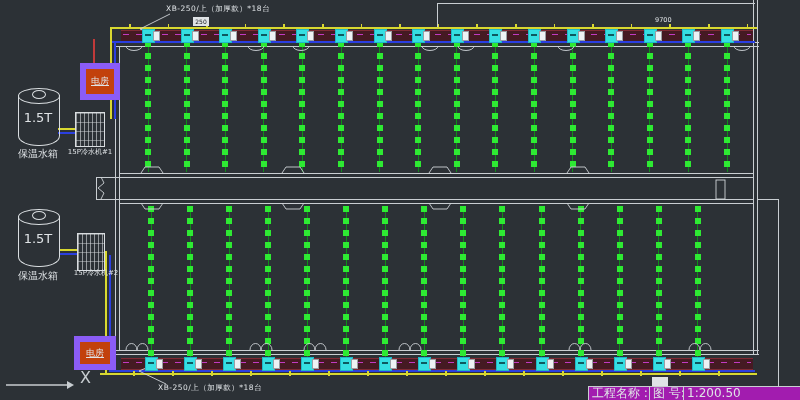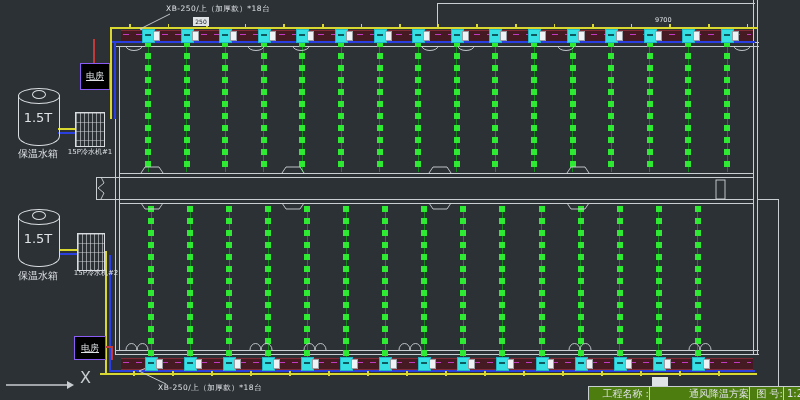--- a/index.html
+++ b/index.html
@@ -16,26 +16,26 @@
   .gblocks{position:absolute;background:repeating-linear-gradient(180deg,#2eea33 0 6px,transparent 6px 12px);z-index:3;}
   .unit{position:absolute;width:11px;height:12px;background:#35dfe2;border:1px solid #1fb9c9;z-index:6;}
   .unit .flap{position:absolute;right:-6px;top:1px;width:5px;height:8px;background:#eef2f4;border:1px solid #9aa0a5;}
   .unit .vane{position:absolute;left:2px;top:4px;width:6px;height:2px;background:#0d5a60;}
   .ellipse{position:absolute;border:1px solid #d9dde0;border-radius:50%;z-index:4;}
   .tankbody{position:absolute;border:1px solid #d9dde0;border-top:none;
             border-radius:0 0 48% 48% / 0 0 20% 20%;z-index:3;}
   .chiller{position:absolute;border:1px solid #d9dde0;z-index:4;
      background:repeating-linear-gradient(90deg,rgba(217,221,224,.6) 0 1px,transparent 1px 4px),
                 repeating-linear-gradient(180deg,rgba(217,221,224,.45) 0 1px,transparent 1px 9px);}
-  .box{position:absolute;border:1px solid #8b5cf6;color:#dfe3e6;display:flex;align-items:center;
-       justify-content:center;z-index:6;background:#000000;text-decoration:underline;}
+  .box{position:absolute;border:6px solid #8b5cf6;color:#dfe3e6;display:flex;align-items:center;
+       justify-content:center;z-index:6;background:#c2410c;text-decoration:underline;}
   .txt{position:absolute;color:#dfe3e6;white-space:nowrap;z-index:7;}
   .tag{position:absolute;background:#dfe3e6;color:#17191b;text-align:center;z-index:7;}
   #titleblock{position:absolute;left:588px;top:386px;width:211px;height:13px;display:flex;
-      border:1px solid #c9ced2;color:#dfe3e6;font-size:10px;line-height:13px;z-index:8;background:#4d7c0f;text-align:right;}
+      border:1px solid #c9ced2;color:#dfe3e6;font-size:12px;line-height:13px;z-index:8;background:#a21caf;}
   #titleblock .cell{border-right:1px solid #c9ced2;padding-left:3px;overflow:hidden;white-space:nowrap;}
   #titleblock .cell:last-child{border-right:none;}
 </style>
 </head>
 <body>
 
 <div id="canvas">
   <svg id="overlay" width="800" height="400">
       <path d="M 126 46 a 8 4.5 0 0 0 16 0" stroke="#cfd4d8" fill="none" stroke-width="0.9"></path>
       <path d="M 248 46 a 8 4.5 0 0 0 16 0" stroke="#cfd4d8" fill="none" stroke-width="0.9"></path>
@@ -136,21 +136,20 @@
   <div class="box" style="left:74px;top:336px;width:30px;height:22px;font-size:9px">电房</div>
 
   <div class="txt" style="left:166px;top:4px;font-size:7.5px;letter-spacing:.5px">XB-250/上（加厚款）*18台</div>
   <div class="txt" style="left:158px;top:383px;font-size:7.5px;letter-spacing:.5px">XB-250/上（加厚款）*18台</div>
   <div class="txt" style="left:655px;top:16px;font-size:6.5px">9700</div>
   <div class="tag" style="left:193px;top:17px;width:16px;height:9px;font-size:6px;line-height:9px">250</div>
   <div class="txt" style="left:80px;top:368px;font-size:16px;color:#c8cdd1">X</div>
 
   <div id="titleblock">
     <div class="cell" style="width:57px">工程名称 :</div>
-    <div class="cell" style="width:96px">通风降温方案</div>
     <div class="cell" style="width:30px">图 号:</div>
     <div class="cell" style="flex:1">1:200.50</div>
   </div>
 <div class="gthin" style="left: 147.5px; top: 41px; width: 1px; height: 131px;"></div>
     <div class="gblocks" style="left: 145px; top: 41px; width: 6px; height: 131px;"></div>
     <div class="unit" style="left: 142px; top: 29px;">
       <div class="flap"></div>
       <div class="vane"></div>
     </div>
     <div class="gthin" style="left: 186.1px; top: 41px; width: 1px; height: 131px;"></div>

